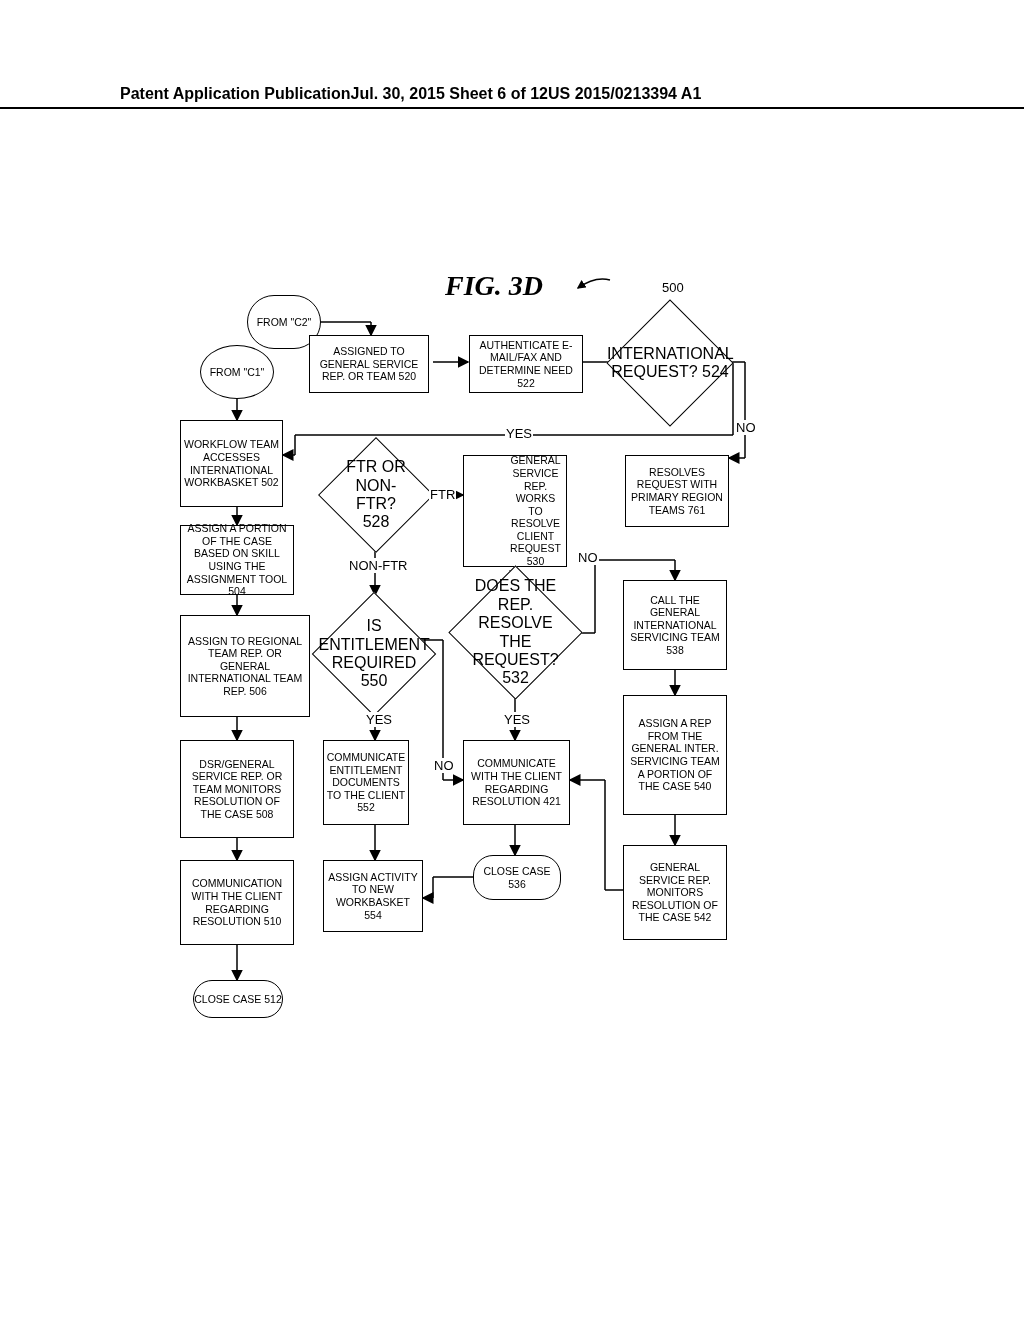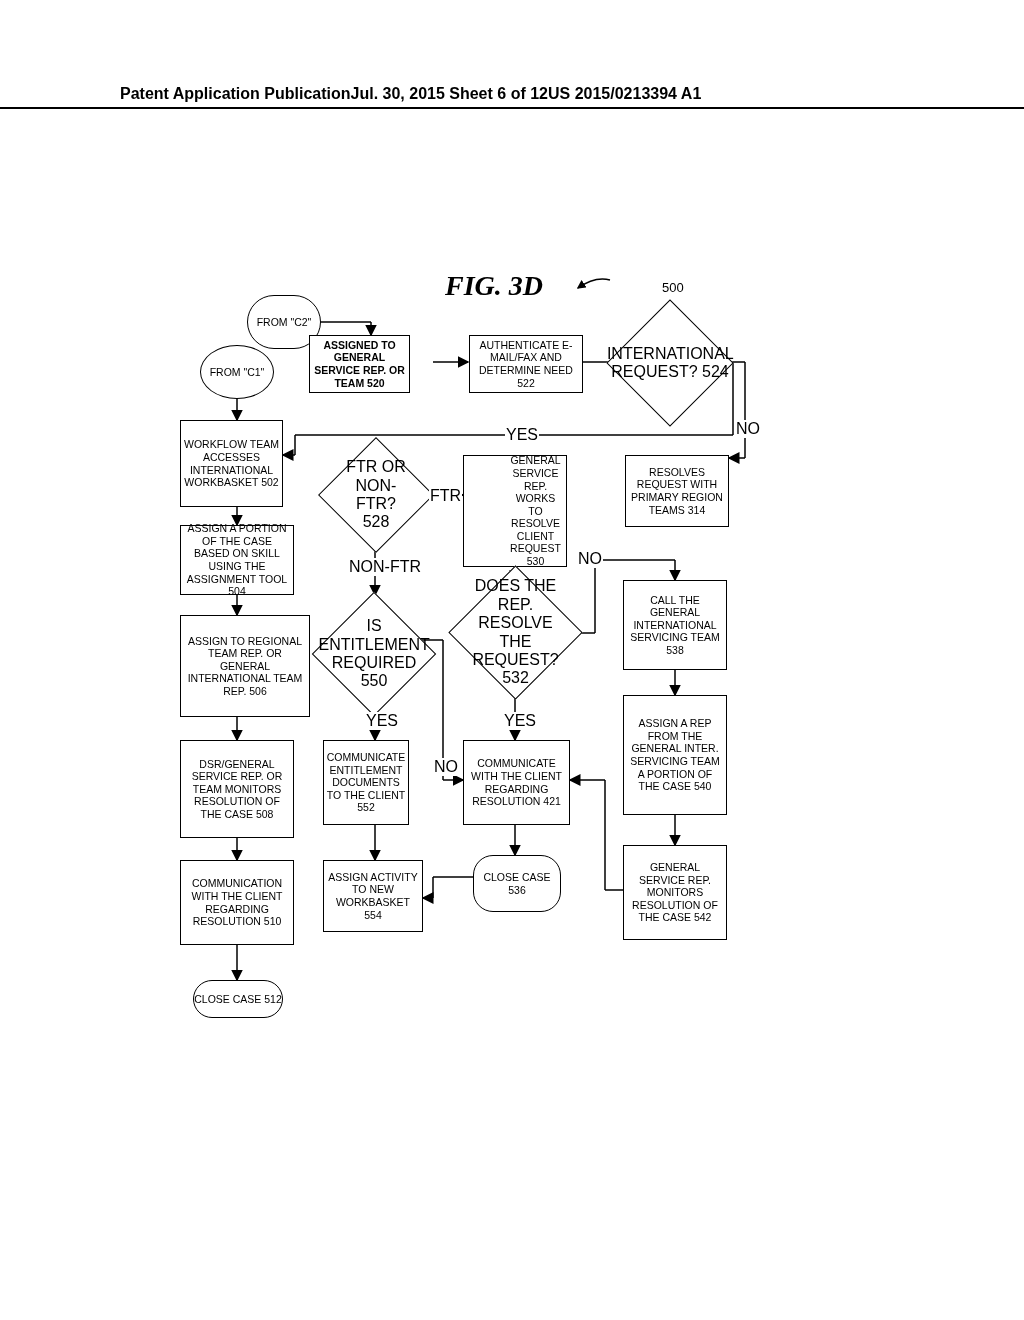--- a/index.html
+++ b/index.html
@@ -116,21 +116,21 @@
   svg.overlay {
     position: absolute;
     top: 0; left: 0;
     width: 100%;
     height: 100%;
     pointer-events: none;
   }
 
   .edge-label {
     position: absolute;
-    font-size: 16px;
+    font-size: 13px;
     background: #fff;
     padding: 0 1px;
   }
 </style>
 </head>
 <body>
 
 <div class="page-header">
   <span class="left">Patent Application Publication</span>
   <span class="center">Jul. 30, 2015  Sheet 6 of 12</span>
@@ -225,36 +225,36 @@
 
   </svg>
 
   <div class="circle" style="top:85px; left:25px; width:74px; height:54px;">
       <span>FROM "C1"</span>
     </div>
   <div class="circle" style="top:35px; left:72px; width:74px; height:54px; border-radius:28px;">
       <span>FROM "C2"</span>
     </div>
 
-  <div class="node" style="top:75px; left:134px; width:101px; height:58px;font-weight:bold;">
+  <div class="node" style="top:75px; left:134px; width:120px; height:58px;">
       <span>ASSIGNED TO GENERAL SERVICE REP. OR TEAM 520</span>
     </div>
   <div class="node" style="top:75px; left:294px; width:114px; height:58px;">
       <span>AUTHENTICATE E-MAIL/FAX AND DETERMINE NEED 522</span>
     </div>
 
   <div class="diamond" style="top:58px; left:450px; width:90px; height:90px;">
     <div class="shape"></div>
     <div class="txt">
         <span>INTERNATIONAL REQUEST? 524</span>
       </div>
   </div>
 
   <div class="node" style="top:195px; left:450px; width:104px; height:72px;">
-      <span>RESOLVES REQUEST WITH PRIMARY REGION TEAMS 314</span>
+      <span>RESOLVES REQUEST WITH PRIMARY REGION TEAMS 761</span>
     </div>
 
   <div class="node" style="top:160px; left:5px; width:103px; height:87px;">
       <span>WORKFLOW TEAM ACCESSES INTERNATIONAL WORKBASKET 502</span>
     </div>
   <div class="node" style="top:265px; left:5px; width:114px; height:70px;">
       <span>ASSIGN A PORTION OF THE CASE BASED ON SKILL USING THE ASSIGNMENT TOOL 504</span>
     </div>
   <div class="node" style="top:355px; left:5px; width:130px; height:102px;">
       <span>ASSIGN TO REGIONAL TEAM REP. OR GENERAL INTERNATIONAL TEAM REP. 506</span>
@@ -284,21 +284,21 @@
     <div class="shape"></div>
     <div class="txt">
         <span>DOES THE REP. RESOLVE THE REQUEST? 532</span>
       </div>
   </div>
 
   <div class="node" style="top:480px; left:288px; width:107px; height:85px;">
       <span>COMMUNICATE WITH THE CLIENT REGARDING RESOLUTION 421</span>
     </div>
 
-  <div class="terminator" style="top:595px; left:298px; width:88px; height:57px;">
+  <div class="terminator" style="top:595px; left:298px; width:88px; height:45px;">
       <span>CLOSE CASE 536</span>
     </div>
 
   <div class="node" style="top:320px; left:448px; width:104px; height:90px;">
       <span>CALL THE GENERAL INTERNATIONAL SERVICING TEAM 538</span>
     </div>
   <div class="node" style="top:435px; left:448px; width:104px; height:120px;">
       <span>ASSIGN A REP FROM THE GENERAL INTER. SERVICING TEAM A PORTION OF THE CASE 540</span>
     </div>
   <div class="node" style="top:585px; left:448px; width:104px; height:95px;align-items:center;">

